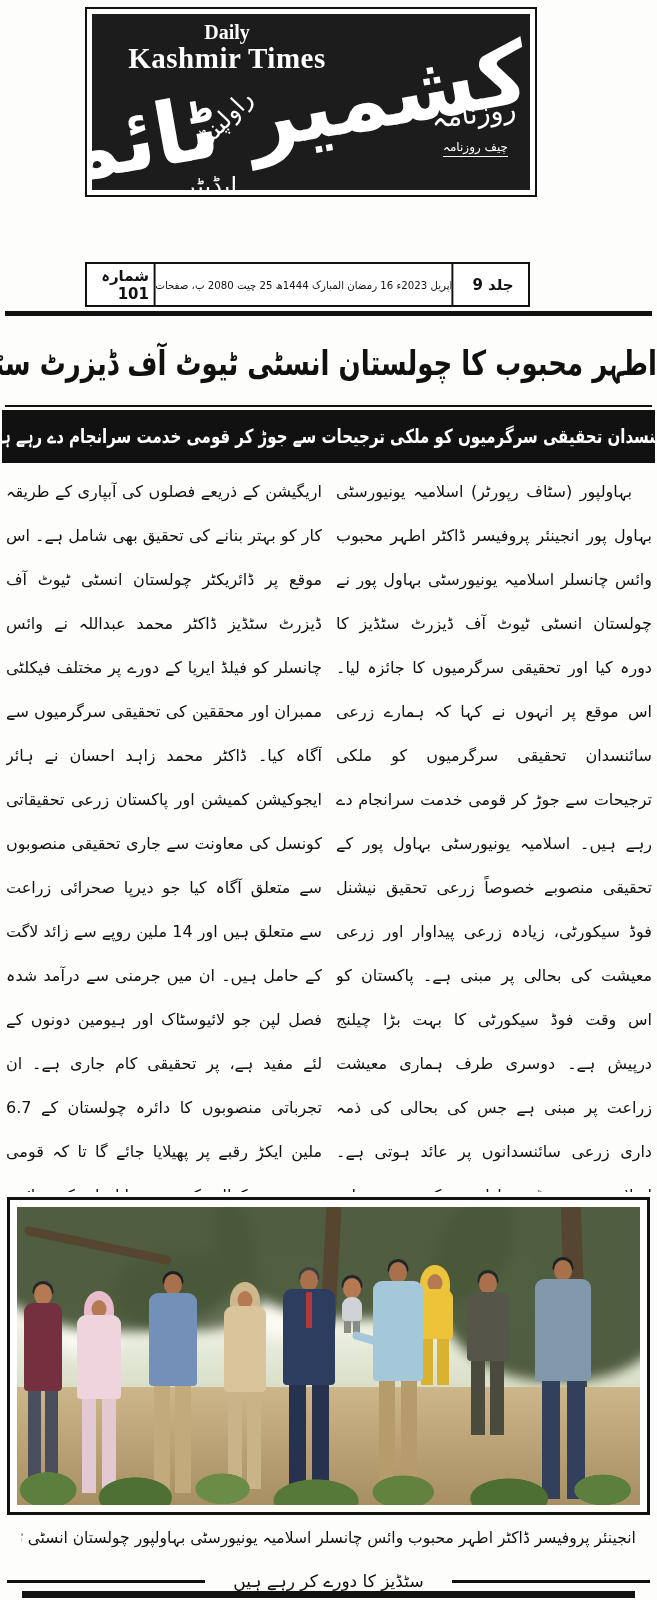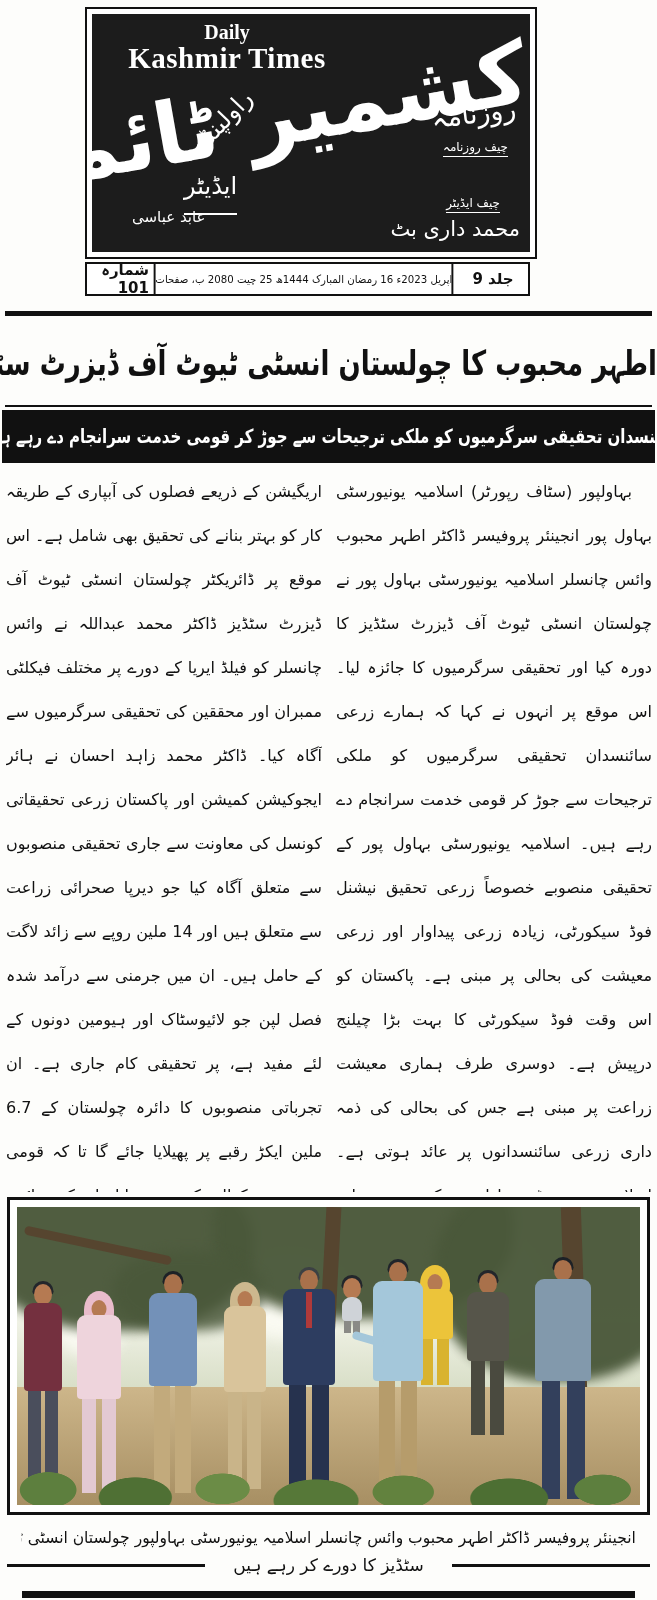--- a/index.html
+++ b/index.html
@@ -1,20 +1,20 @@
 <!DOCTYPE html>
 <html lang="ur"><head>
 <meta charset="utf-8">
 <style>
   html,body{margin:0;padding:0;background:#e9e9e9;}
   .page{position:relative;width:657px;height:1600px;background:#fdfdfb;overflow:hidden;
         font-family:"DejaVu Sans",sans-serif;color:#111;}
 
   
-  .masthead-outer{position:absolute;left:85px;top:7px;width:452px;height:252px;
+  .masthead-outer{position:absolute;left:85px;top:7px;width:452px;height:190px;
     border:2px solid #111;background:#fff;padding:5px;box-sizing:border-box;}
   .masthead-inner{position:relative;width:100%;height:100%;background:#1c1c1c;color:#fff;overflow:hidden;}
   .mh-en{position:absolute;top:8px;left:30px;width:210px;text-align:center;
     font-family:"Liberation Serif",serif;font-weight:bold;line-height:1.05;}
   .mh-daily{font-size:20px;}
   .mh-name-en{font-size:29px;letter-spacing:.5px;}
   .mh-title-ur{position:absolute;left:0;right:0;top:52px;text-align:center;font-size:86px;
     font-weight:bold;line-height:1;transform:rotate(-10deg);direction:rtl;white-space:nowrap;}
   .mh-city{position:absolute;left:86px;top:96px;font-size:24px;transform:rotate(-46deg);direction:rtl;}
   .mh-ed-label{position:absolute;left:92px;top:158px;font-size:24px;direction:rtl;
@@ -22,21 +22,21 @@
   .mh-ed-name{position:absolute;left:40px;top:194px;font-size:15px;letter-spacing:5px;direction:rtl;}
   .mh-roznama{position:absolute;right:14px;top:84px;font-size:27px;transform:rotate(-7deg);direction:rtl;}
   .mh-ce-label{position:absolute;right:22px;top:126px;font-size:12px;direction:rtl;
     border-bottom:1.5px solid #fff;padding-bottom:2px;}
   .mh-ce-name{position:absolute;right:6px;top:146px;font-size:20px;direction:rtl;}
   .mh-che-label{position:absolute;right:30px;top:182px;font-size:12px;direction:rtl;
     border-bottom:1.5px solid #fff;padding-bottom:2px;}
   .mh-che-name{position:absolute;right:10px;top:203px;font-size:21px;direction:rtl;}
 
   
-  .issue-bar{position:absolute;left:85px;top:262px;width:445px;height:34px;border:2px solid #111;
+  .issue-bar{position:absolute;left:85px;top:262px;width:445px;height:45px;border:2px solid #111;
     box-sizing:border-box;display:flex;background:#fff;align-items:stretch;}
   .ib-cell{display:flex;align-items:center;justify-content:center;direction:rtl;font-weight:bold;}
   .ib-issue{width:62px;font-size:15px;}
   .ib-date{flex:1;border-left:2px solid #111;border-right:2px solid #111;font-size:10.5px;
     font-weight:normal;white-space:nowrap;overflow:hidden;transform:scaleX(.97);}
   .ib-volume{width:70px;font-size:15px;}
 
   
   .rule-thick{position:absolute;left:5px;top:311px;width:647px;height:5px;background:#111;}
   .headline{position:absolute;left:0;top:324px;width:100%;margin:0;text-align:center;direction:rtl;
@@ -93,21 +93,21 @@
     border-radius:50% 50% 42% 42%;}
   .fg-head-scarfed{top:7px;width:15px;height:18px;}
   .fg-torso{position:absolute;top:22px;left:1px;right:1px;height:42%;border-radius:9px 9px 4px 4px;}
   .fg-tie{position:absolute;top:25px;left:50%;transform:translateX(-50%);width:6px;height:36px;}
   .fg-arm{position:absolute;top:32%;left:-20px;width:32px;height:8px;border-radius:5px;transform:rotate(16deg);}
   .fg-legs{position:absolute;left:13%;right:13%;bottom:0;top:calc(22px + 42%);}
 
   
   .caption{position:absolute;left:0;top:1521px;width:100%;direction:rtl;text-align:center;}
   .cap1{font-size:16px;line-height:34px;margin:0 12px;transform:scaleX(.97);white-space:nowrap;overflow:hidden;}
-  .cap2row{display:flex;align-items:center;justify-content:center;gap:28px;margin-top:0;}
+  .cap2row{display:flex;align-items:center;justify-content:center;gap:28px;margin-top:16px;}
   .cap-rule{width:198px;height:3px;background:#111;}
   .cap2{font-size:17px;}
   .bottom-bar{position:absolute;left:22px;bottom:2px;width:613px;height:7px;background:#111;}
 </style>
 </head>
 <body>
 
 <div class="page">
 
   <div class="masthead-outer">

